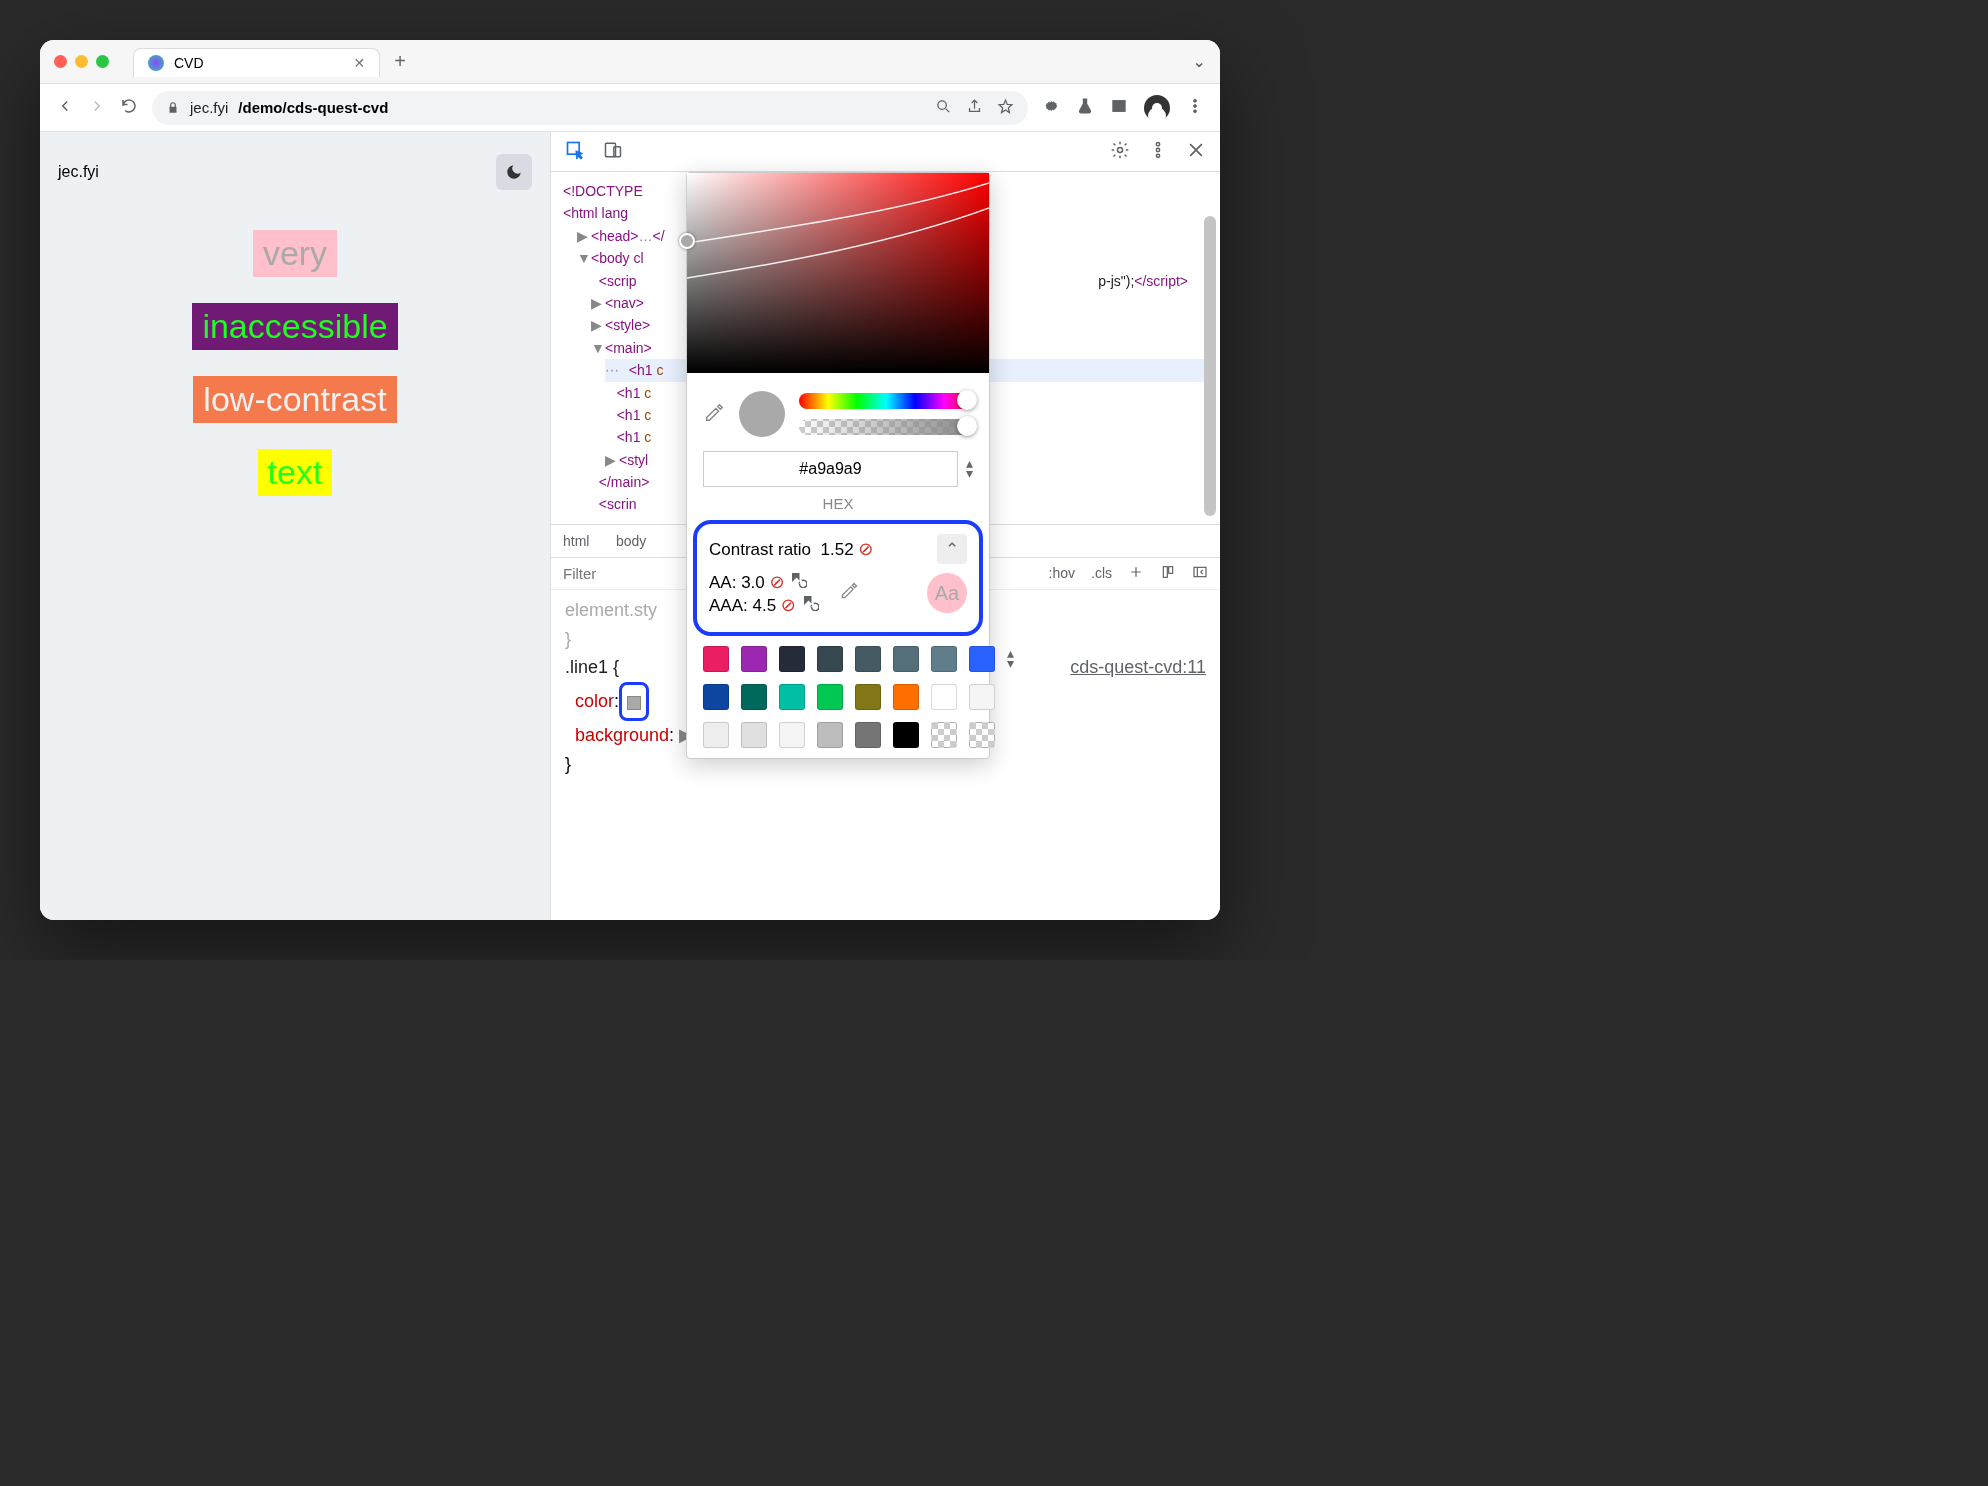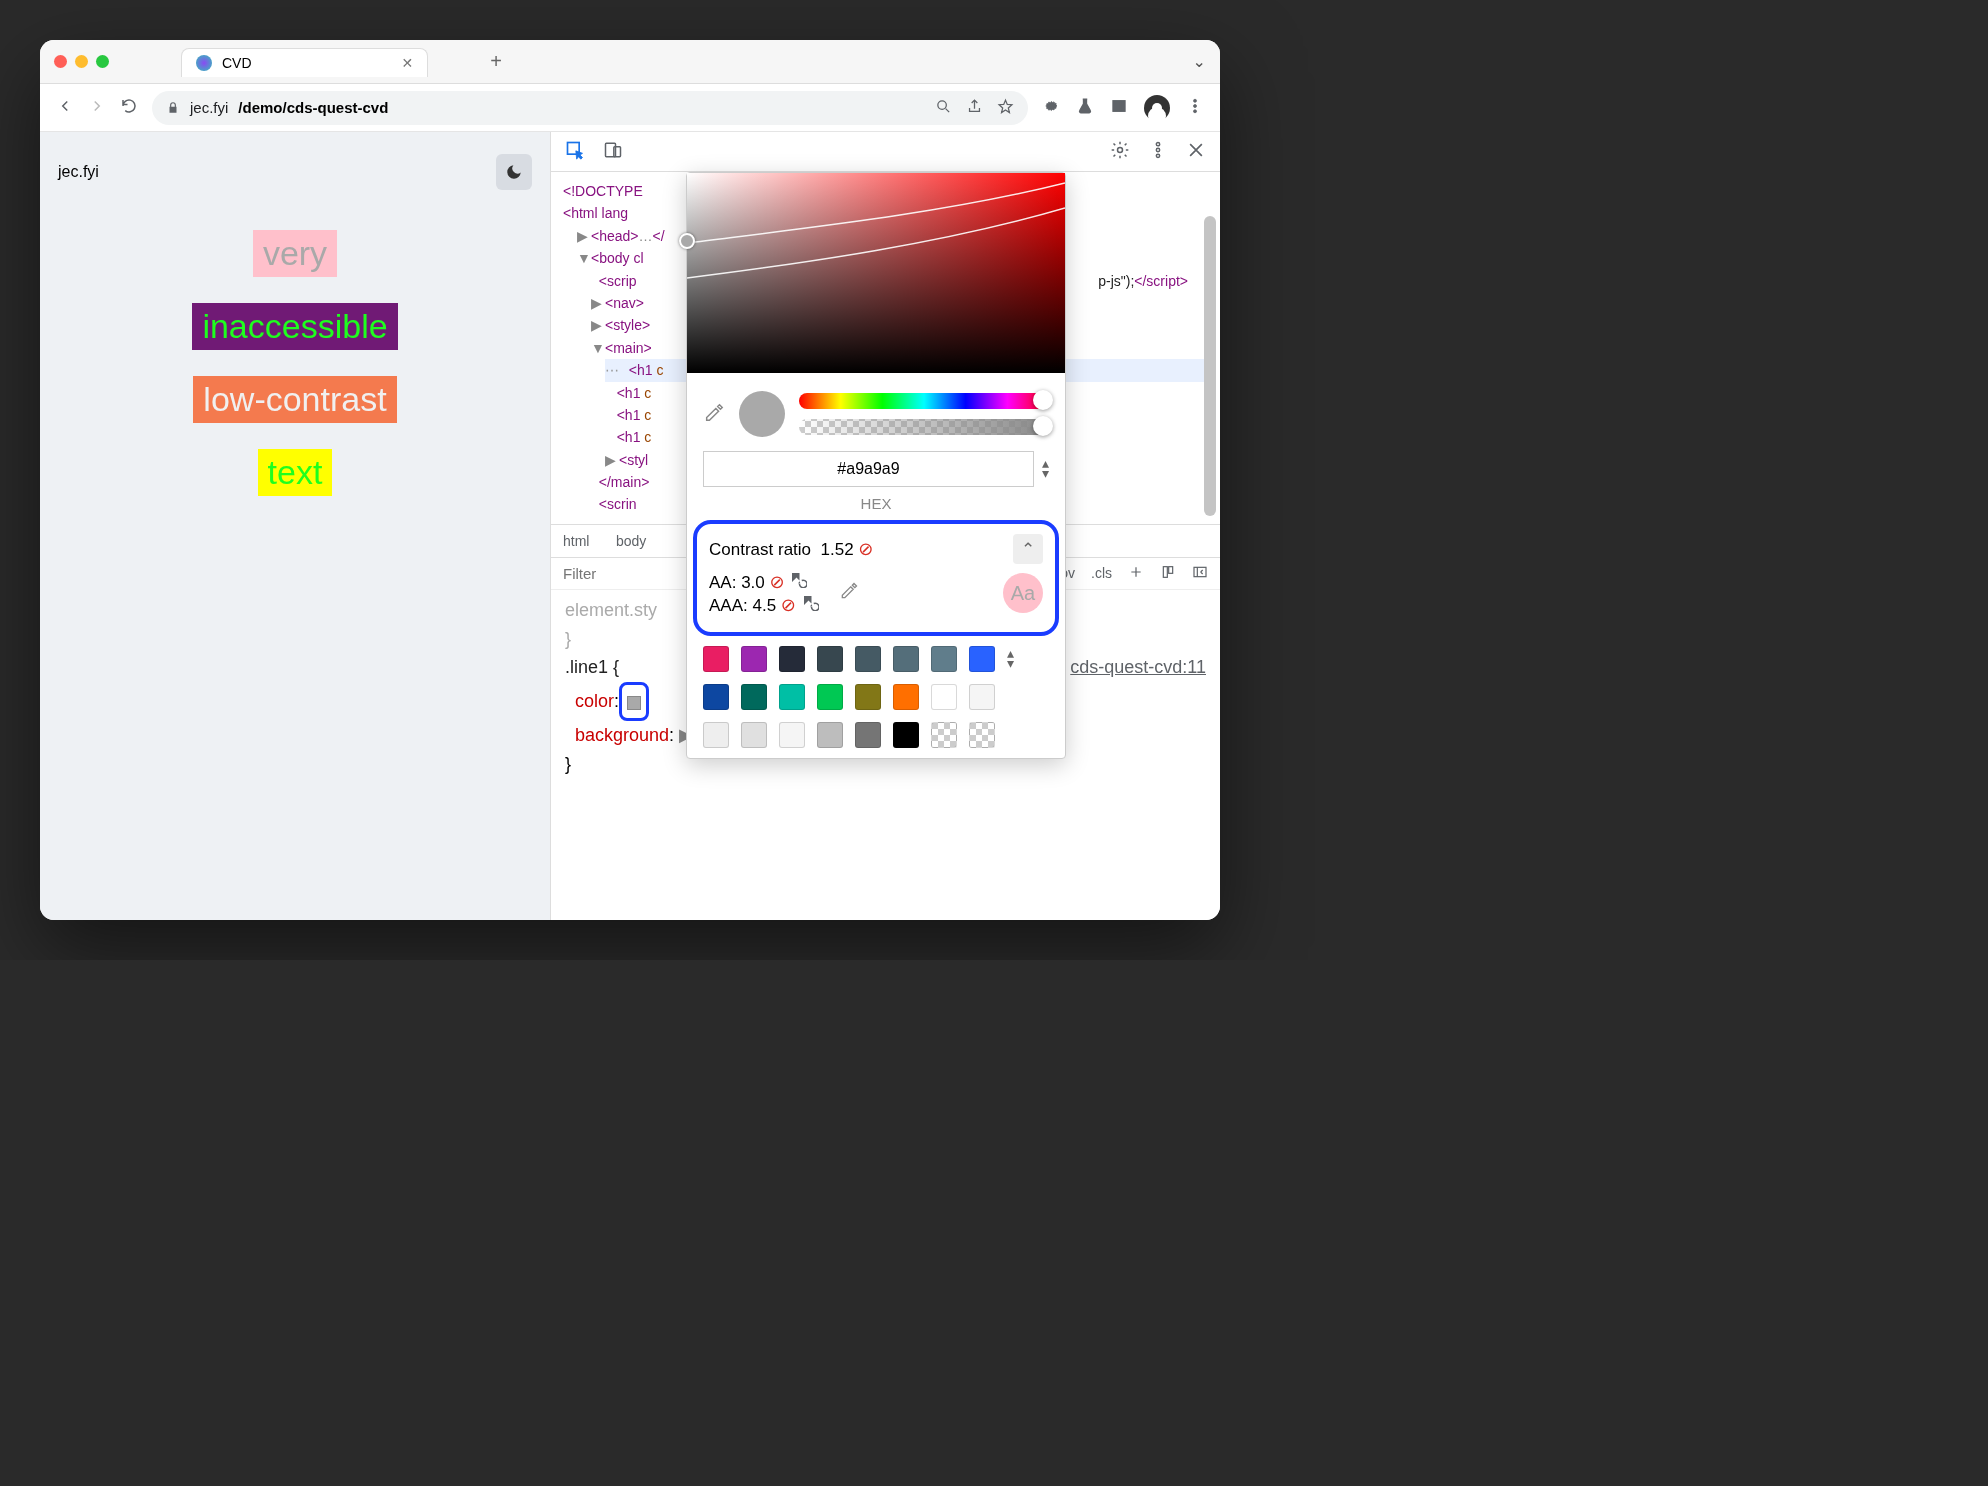--- a/index.html
+++ b/index.html
@@ -1,18 +1,18 @@
 <!DOCTYPE html>
 <html><head>
 <meta charset="utf-8">
 <style>
 * { box-sizing: border-box; margin: 0; padding: 0; font-family: -apple-system, BlinkMacSystemFont, "Segoe UI", sans-serif; }
 body { background: #2a2a2a; padding: 40px; }
 .window { width: 1180px; height: 880px; background: #fff; border-radius: 14px; overflow: hidden; box-shadow: 0 30px 80px rgba(0,0,0,.5); display: flex; flex-direction: column; }
-.titlebar { height: 44px; display: flex; align-items: center; padding: 0 14px; background: #f6f6f6; border-bottom: 1px solid #ddd; gap: 48px; }
+.titlebar { height: 44px; display: flex; align-items: center; padding: 0 14px; background: #f6f6f6; border-bottom: 1px solid #ddd; }
 .traffic { display: flex; gap: 8px; margin-right: 24px; }
 .tl { width: 13px; height: 13px; border-radius: 50%; }
 .tl.r { background: #ff5f57; } .tl.y { background: #febc2e; } .tl.g { background: #28c840; }
 .tab { background: #fff; border: 1px solid #ddd; border-bottom: none; border-radius: 8px 8px 0 0; padding: 6px 14px; display: flex; align-items: center; gap: 10px; font-size: 14px; margin-bottom: -1px; }
 .tab .favicon { width: 16px; height: 16px; border-radius: 50%; background: radial-gradient(circle, #8a4af3, #2ec4b6); }
 .tab .close { color: #777; font-size: 14px; margin-left: 140px; cursor: pointer; }
 .newtab { margin-left: 14px; color: #666; font-size: 20px; cursor: pointer; }
 .titlebar .chev { margin-left: auto; color: #555; cursor: pointer; }
 
 .addrrow { height: 48px; display: flex; align-items: center; gap: 14px; padding: 0 16px; border-bottom: 1px solid #e5e5e5; }
@@ -77,21 +77,21 @@
 .rules .val { color: #222; }
 .rules .link { float: right; color: #5f6368; text-decoration: underline; }
 .swatch { display: inline-block; width: 14px; height: 14px; border: 1px solid #888; vertical-align: middle; margin: 0 3px; }
 .swatch.gray { background: #a9a9a9; }
 .swatch.pink { background: #ffc0cb; }
 .swatch-highlight { border: 3px solid #1a3cff; border-radius: 8px; padding: 2px; display: inline-block; }
 
 .scrollbar { position: absolute; right: 4px; top: 44px; width: 12px; height: 300px; background: #c4c4c4; border-radius: 6px; }
 
 
-.picker { position: absolute; top: 0px; left: 135px; width: 380px; background: #fff; border: 1px solid #ccc; border-radius: 4px; box-shadow: 0 6px 24px rgba(0,0,0,.2); z-index: 10; }
+.picker { position: absolute; top: 0px; left: 135px; width: 304px; background: #fff; border: 1px solid #ccc; border-radius: 4px; box-shadow: 0 6px 24px rgba(0,0,0,.2); z-index: 10; }
 .grad { height: 200px; position: relative; background: linear-gradient(to top, #000, transparent), linear-gradient(to right, #fff, #f00); }
 .grad svg { position: absolute; top:0; left:0; }
 .grad .handle { position: absolute; top: 60px; left: -8px; width: 16px; height: 16px; border: 2px solid #fff; border-radius: 50%; background: #a9a9a9; box-shadow: 0 0 3px rgba(0,0,0,.5); }
 
 .prow { display: flex; align-items: center; gap: 14px; padding: 18px 16px 10px 16px; }
 .eyedrop svg { width: 22px; height: 22px; stroke: #888; fill: none; stroke-width: 1.6; }
 .bigswatch { width: 46px; height: 46px; border-radius: 50%; background: #a9a9a9; }
 .sliders { flex: 1; display: flex; flex-direction: column; gap: 10px; }
 .hue { height: 16px; border-radius: 8px; background: linear-gradient(to right, #f00,#ff0,#0f0,#0ff,#00f,#f0f,#f00); position: relative; }
 .alpha { height: 16px; border-radius: 8px; background: linear-gradient(to right, transparent, #888), repeating-conic-gradient(#ccc 0 25%, #fff 0 50%) 0/12px 12px; position: relative; }

